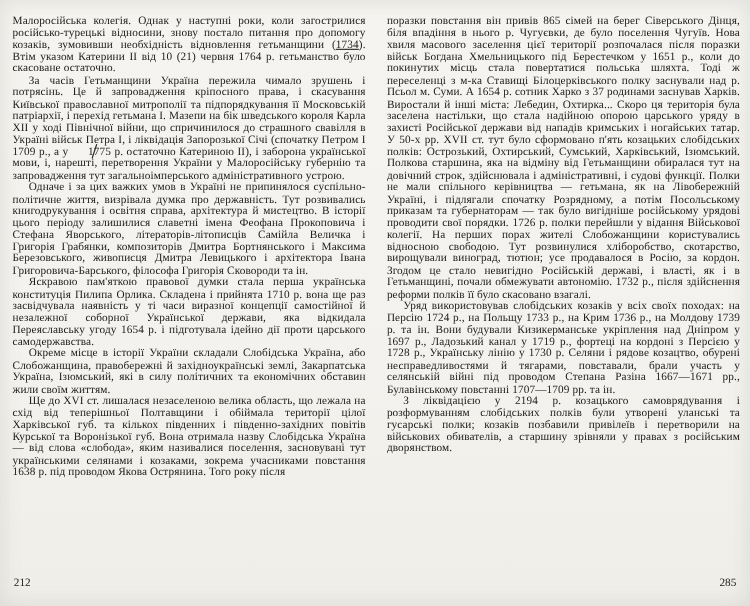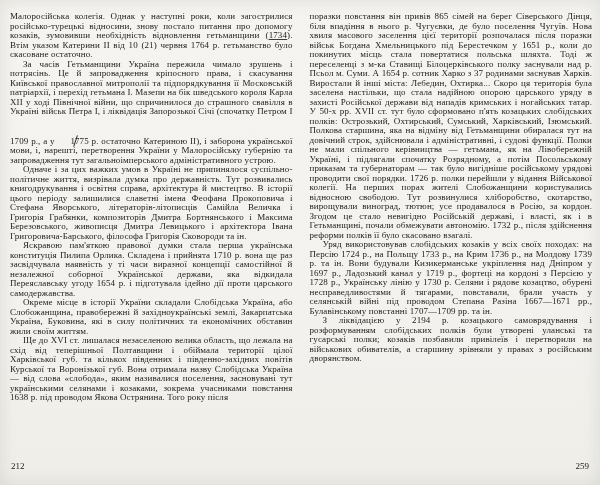--- a/index.html
+++ b/index.html
@@ -40,21 +40,20 @@
     text-indent: 13px;
   }
   .mark-underline {
     text-decoration: underline;
     text-decoration-color: #3a3a38;
     text-underline-offset: 1px;
   }
   .mark-slash {
     position: relative;
     display: inline-block;
-    margin-top: 20px;
   }
   .mark-slash::after {
     content: "";
     position: absolute;
     left: 55%;
     top: -15%;
     width: 1px;
     height: 130%;
     background: #2e2d2b;
     transform: rotate(18deg);
@@ -79,26 +78,26 @@
 </head>
 <body>
 
 <div class="spread">
   <div class="page">
     <div class="text-block">
         <p class="par"><span>Малоросійська колегія. Однак у наступні роки, коли загострилися російсько-турецькі відносини, знову постало питання про допомогу козаків, зумовивши необхідність відновлення гетьманщини (</span><span class="mark-underline">1734</span><span>). Втім указом Катерини II від 10 (21) червня 1764 р. гетьманство було скасоване остаточно.</span></p>
         <p class="par indent"><span>За часів Гетьманщини Україна пережила чимало зрушень і потрясінь. Це й запровадження кріпосного права, і скасування Київської православної митрополії та підпорядкування її Московській патріархії, і перехід гетьмана І. Мазепи на бік шведського короля Карла XII у ході Північної війни, що спричинилося до страшного свавілля в Україні військ Петра I, і ліквідація Запорозької Січі (спочатку Петром I 1709 р., а у </span><span class="mark-slash">1775</span><span> р. остаточно Катериною II), і заборона української мови, і, нарешті, перетворення України у Малоросійську губернію та запровадження тут загальноімперського адміністративного устрою.</span></p>
         <p class="par indent"><span>Одначе і за цих важких умов в Україні не припинялося суспільно-політичне життя, визрівала думка про державність. Тут розвивались книгодрукування і освітня справа, архітектура й мистецтво. В історії цього періоду залишилися славетні імена Феофана Прокоповича і Стефана Яворського, літераторів-літописців Самійла Величка і Григорія Грабянки, композиторів Дмитра Бортнянського і Максима Березовського, живописця Дмитра Левицького і архітектора Івана Григоровича-Барського, філософа Григорія Сковороди та ін.</span></p>
         <p class="par indent"><span>Яскравою пам'яткою правової думки стала перша українська конституція Пилипа Орлика. Складена і прийнята 1710 р. вона ще раз засвідчувала наявність у ті часи виразної концепції самостійної й незалежної соборної Української держави, яка відкидала Переяславську угоду 1654 р. і підготувала ідейно дії проти царського самодержавства.</span></p>
-        <p class="par indent"><span>Окреме місце в історії України складали Слобідська Україна, або Слобожанщина, правобережні й західноукраїнські землі, Закарпатська Україна, Буковина, які в силу політичних та економічних обставин жили своїм життям.</span></p>
+        <p class="par indent"><span>Окреме місце в історії України складали Слобідська Україна, або Слобожанщина, правобережні й західноукраїнські землі, Закарпатська Україна, Ізюмський, які в силу політичних та економічних обставин жили своїм життям.</span></p>
         <p class="par indent"><span>Ще до XVI ст. лишалася незаселеною велика область, що лежала на схід від теперішньої Полтавщини і обіймала території цілої Харківської губ. та кількох південних і південно-західних повітів Курської та Воронізької губ. Вона отримала назву Слобідська Україна — від слова «слобода», яким називалися поселення, засновувані тут українськими селянами і козаками, зокрема учасниками повстання 1638 р. під проводом Якова Острянина. Того року після</span></p>
       </div>
     <div class="page-num pn-left">212</div>
   </div>
   <div class="page">
     <div class="text-block">
         <p class="par"><span>поразки повстання він привів 865 сімей на берег Сіверського Дінця, біля впадіння в нього р. Чугуєвки, де було поселення Чугуїв. Нова хвиля масового заселення цієї території розпочалася після поразки військ Богдана Хмельницького під Берестечком у 1651 р., коли до покинутих місць стала повертатися польська шляхта. Тоді ж переселенці з м-ка Ставищі Білоцерківського полку заснували над р. Псьол м. Суми. А 1654 р. сотник Харко з 37 родинами заснував Харків. Виростали й інші міста: Лебедин, Охтирка... Скоро ця територія була заселена настільки, що стала надійною опорою царського уряду в захисті Російської держави від нападів кримських і ногайських татар. У 50-х рр. XVII ст. тут було сформовано п'ять козацьких слобідських полків: Острозький, Охтирський, Сумський, Харківський, Ізюмський. Полкова старшина, яка на відміну від Гетьманщини обиралася тут на довічний строк, здійснювала і адміністративні, і судові функції. Полки не мали спільного керівництва — гетьмана, як на Лівобережній Україні, і підлягали спочатку Розрядному, а потім Посольському приказам та губернаторам — так було вигідніше російському урядові проводити свої порядки. 1726 р. полки перейшли у відання Військової колегії. На перших порах жителі Слобожанщини користувались відносною свободою. Тут розвинулися хліборобство, скотарство, вирощували виноград, тютюн; усе продавалося в Росію, за кордон. Згодом це стало невигідно Російській державі, і власті, як і в Гетьманщині, почали обмежувати автономію. 1732 р., після здійснення реформи полків її було скасовано взагалі.</span></p>
         <p class="par indent"><span>Уряд використовував слобідських козаків у всіх своїх походах: на Персію 1724 р., на Польщу 1733 р., на Крим 1736 р., на Молдову 1739 р. та ін. Вони будували Кизикерманське укріплення над Дніпром у 1697 р., Ладозький канал у 1719 р., фортеці на кордоні з Персією у 1728 р., Українську лінію у 1730 р. Селяни і рядове козацтво, обурені несправедливостями й тягарами, повставали, брали участь у селянській війні під проводом Степана Разіна 1667—1671 рр., Булавінському повстанні 1707—1709 рр. та ін.</span></p>
         <p class="par indent"><span>З ліквідацією у 2194 р. козацького самоврядування і розформуванням слобідських полків були утворені уланські та гусарські полки; козаків позбавили привілеїв і перетворили на військових обивателів, а старшину зрівняли у правах з російським дворянством.</span></p>
       </div>
-    <div class="page-num pn-right">259</div>
+    <div class="page-num pn-right">285</div>
   </div>
 </div>
 
 </body></html>

